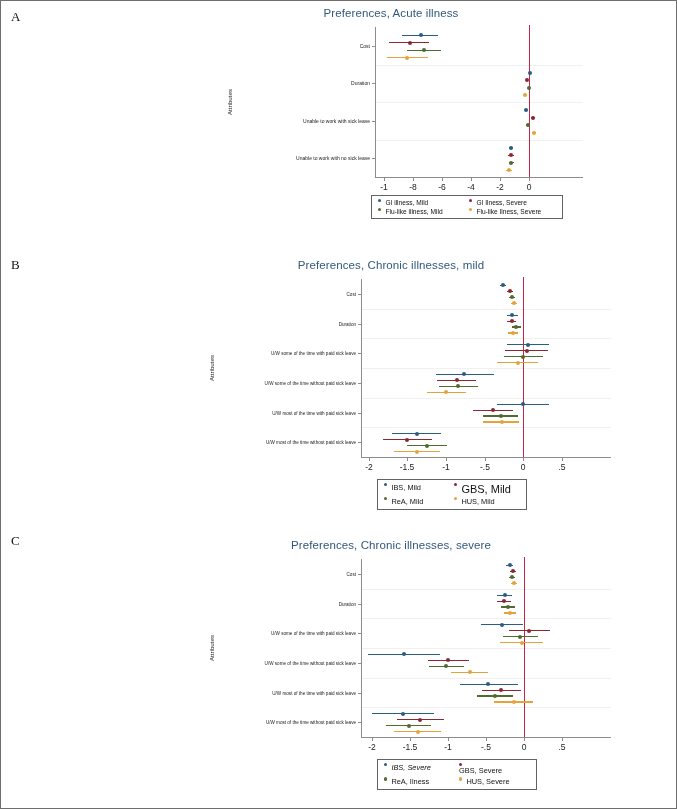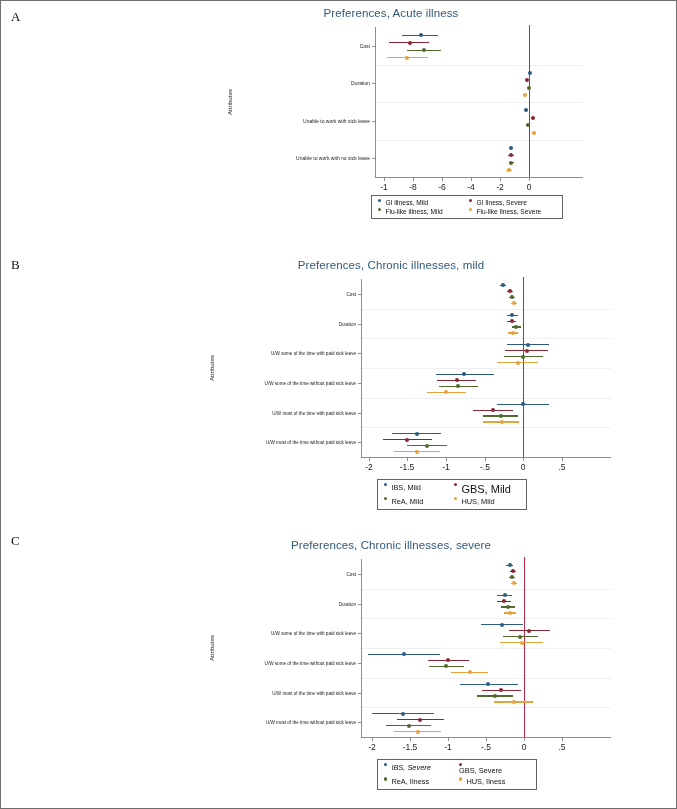--- a/index.html
+++ b/index.html
@@ -325,20 +325,20 @@
               <span class="legend-label" style="font-size: 7.4px;">GBS, Severe</span>
             </div>
           </div>
           <div class="legend-row">
             <div class="legend-item" style="width: 50%; padding: 1px 2px;">
               <span class="legend-dot" style="background: rgb(79, 107, 48);"></span>
               <span class="legend-label" style="font-size: 7.4px;">ReA, Ilness</span>
             </div>
             <div class="legend-item" style="width: 50%; padding: 1px 2px;">
               <span class="legend-dot" style="background: rgb(229, 163, 60);"></span>
-              <span class="legend-label" style="font-size: 7.4px;">HUS, Ilness</span>
+              <span class="legend-label" style="font-size: 7.4px;">HUS, Severe</span>
             </div>
           </div>
         </div>
       </div>
   </div>
 
 </div>
 
 </body></html>

